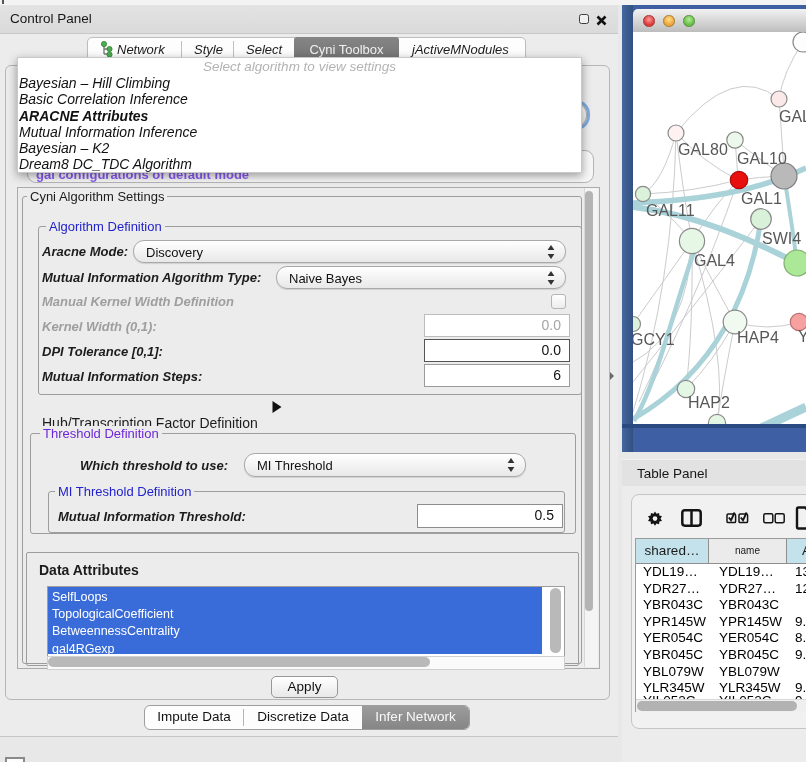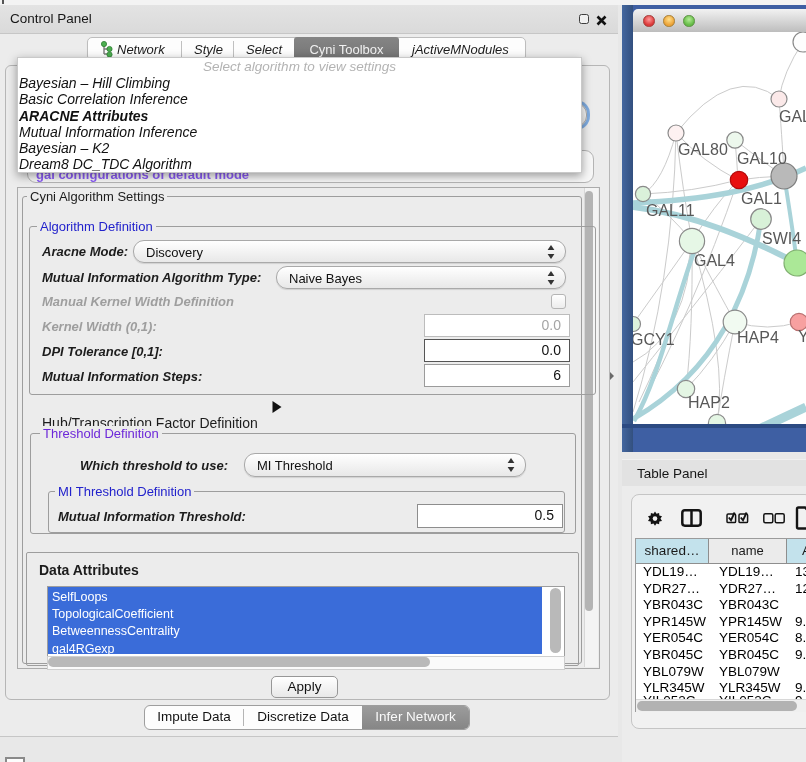--- a/index.html
+++ b/index.html
@@ -64,21 +64,21 @@
 
   <div class="abs" style="left:17px;top:182px;width:581px;height:480px;border:1px solid #ababab;background:#ececec;"></div>
 
   <div class="abs" style="left:584px;top:183px;width:13px;height:479px;background:#f4f4f4;border-left:1px solid #d8d8d8;"></div>
   <div class="abs" style="left:585px;top:186px;width:8px;height:420px;background:#b4b4b4;border-radius:4px;"></div>
 
   <div class="grp" style="left:22px;top:191px;width:558px;height:466px;">
     <div class="gt" style="left:4px;color:#1c1c1c;">Cyni Algorithm Settings</div>
   </div>
 
-  <div class="grp" style="left:29px;top:221px;width:542px;height:167px;padding-left:23px;">
+  <div class="grp" style="left:38px;top:221px;width:542px;height:167px;">
     <div class="gt" style="left:7px;color:#2222cc;">Algorithm Definition</div>
   </div>
 
   <div class="abs lbl bold" style="left:42px;top:239px;">Aracne Mode:</div>
   <div class="combo" style="left:133px;top:235px;width:431px;height:21px;">
     <div class="ct">Discovery</div>
     <svg class="arrows" width="8" height="14" viewBox="0 0 8 14">
         <path d="M4 0 L7.4 5 L0.6 5 Z" fill="#333"></path>
         <path d="M4 14 L7.4 9 L0.6 9 Z" fill="#333"></path>
       </svg>
@@ -263,21 +263,21 @@
   <rect x="0.8" y="0.8" width="9" height="9" rx="1.5" fill="none" stroke="#141414" stroke-width="1.5"></rect>
   <rect x="12.2" y="0.8" width="9" height="9" rx="1.5" fill="none" stroke="#141414" stroke-width="1.5"></rect>
 </svg>
 <svg class="abs" style="left:795px;top:506px;" width="14" height="24" viewBox="0 0 14 24">
   <path d="M2 3 Q2 1.5 3.5 1.5 L10 1.5 L14 5.5 L14 21 Q14 22.5 12.5 22.5 L3.5 22.5 Q2 22.5 2 21 Z" fill="none" stroke="#141414" stroke-width="2.4"></path>
 </svg>
 
 <div class="abs" style="left:635px;top:538px;width:171px;height:173px;background:#fff;border-left:1px solid #9b9b9b;border-top:1px solid #9b9b9b;overflow:hidden;">
 
   <div class="abs" style="left:0;top:0;width:72px;height:24px;background:#c3e2ec;border-right:1px solid #8e8e8e;border-bottom:1px solid #8e8e8e;text-align:center;font-size:13.5px;color:#1a1a1a;line-height:24px;">shared…</div>
-  <div class="abs" style="left:73px;top:0;width:77px;height:24px;background:#ebebeb;border-right:1px solid #8e8e8e;border-bottom:1px solid #8e8e8e;text-align:center;font-size:13px;color:#1a1a1a;line-height:24px;">name</div>
+  <div class="abs" style="left:73px;top:0;width:77px;height:24px;background:#ebebeb;border-right:1px solid #8e8e8e;border-bottom:1px solid #8e8e8e;text-align:center;font-size:10px;color:#1a1a1a;line-height:24px;">name</div>
   <div class="abs" style="left:151px;top:0;width:20px;height:24px;background:#c3e2ec;border-bottom:1px solid #8e8e8e;font-size:13.5px;color:#1a1a1a;line-height:24px;padding-left:15px;">A</div>
 
   <div class="abs" style="left:7px;top:25px;font-size:13.5px;color:#000;line-height:16.6px;white-space:nowrap;">YDL19…<br>YDR27…<br>YBR043C<br>YPR145W<br>YER054C<br>YBR045C<br>YBL079W<br>YLR345W</div>
   <div class="abs" style="left:83px;top:25px;font-size:13.5px;color:#000;line-height:16.6px;white-space:nowrap;">YDL19…<br>YDR27…<br>YBR043C<br>YPR145W<br>YER054C<br>YBR045C<br>YBL079W<br>YLR345W</div>
   <div class="abs" style="left:159px;top:25px;font-size:13.5px;color:#000;line-height:16.6px;white-space:nowrap;">13<br>12<br><br>9.<br>8.<br>9.<br><br>9.</div>
   <div class="abs" style="left:7px;top:154px;font-size:13.5px;color:#000;">YIL052C</div>
   <div class="abs" style="left:83px;top:154px;font-size:13.5px;color:#000;">YIL052C</div>
   <div class="abs" style="left:159px;top:154px;font-size:13.5px;color:#000;">9.</div>
 
   <div class="abs" style="left:0;top:160px;width:171px;height:13px;background:#efefef;border-top:1px solid #d8d8d8;"></div>

